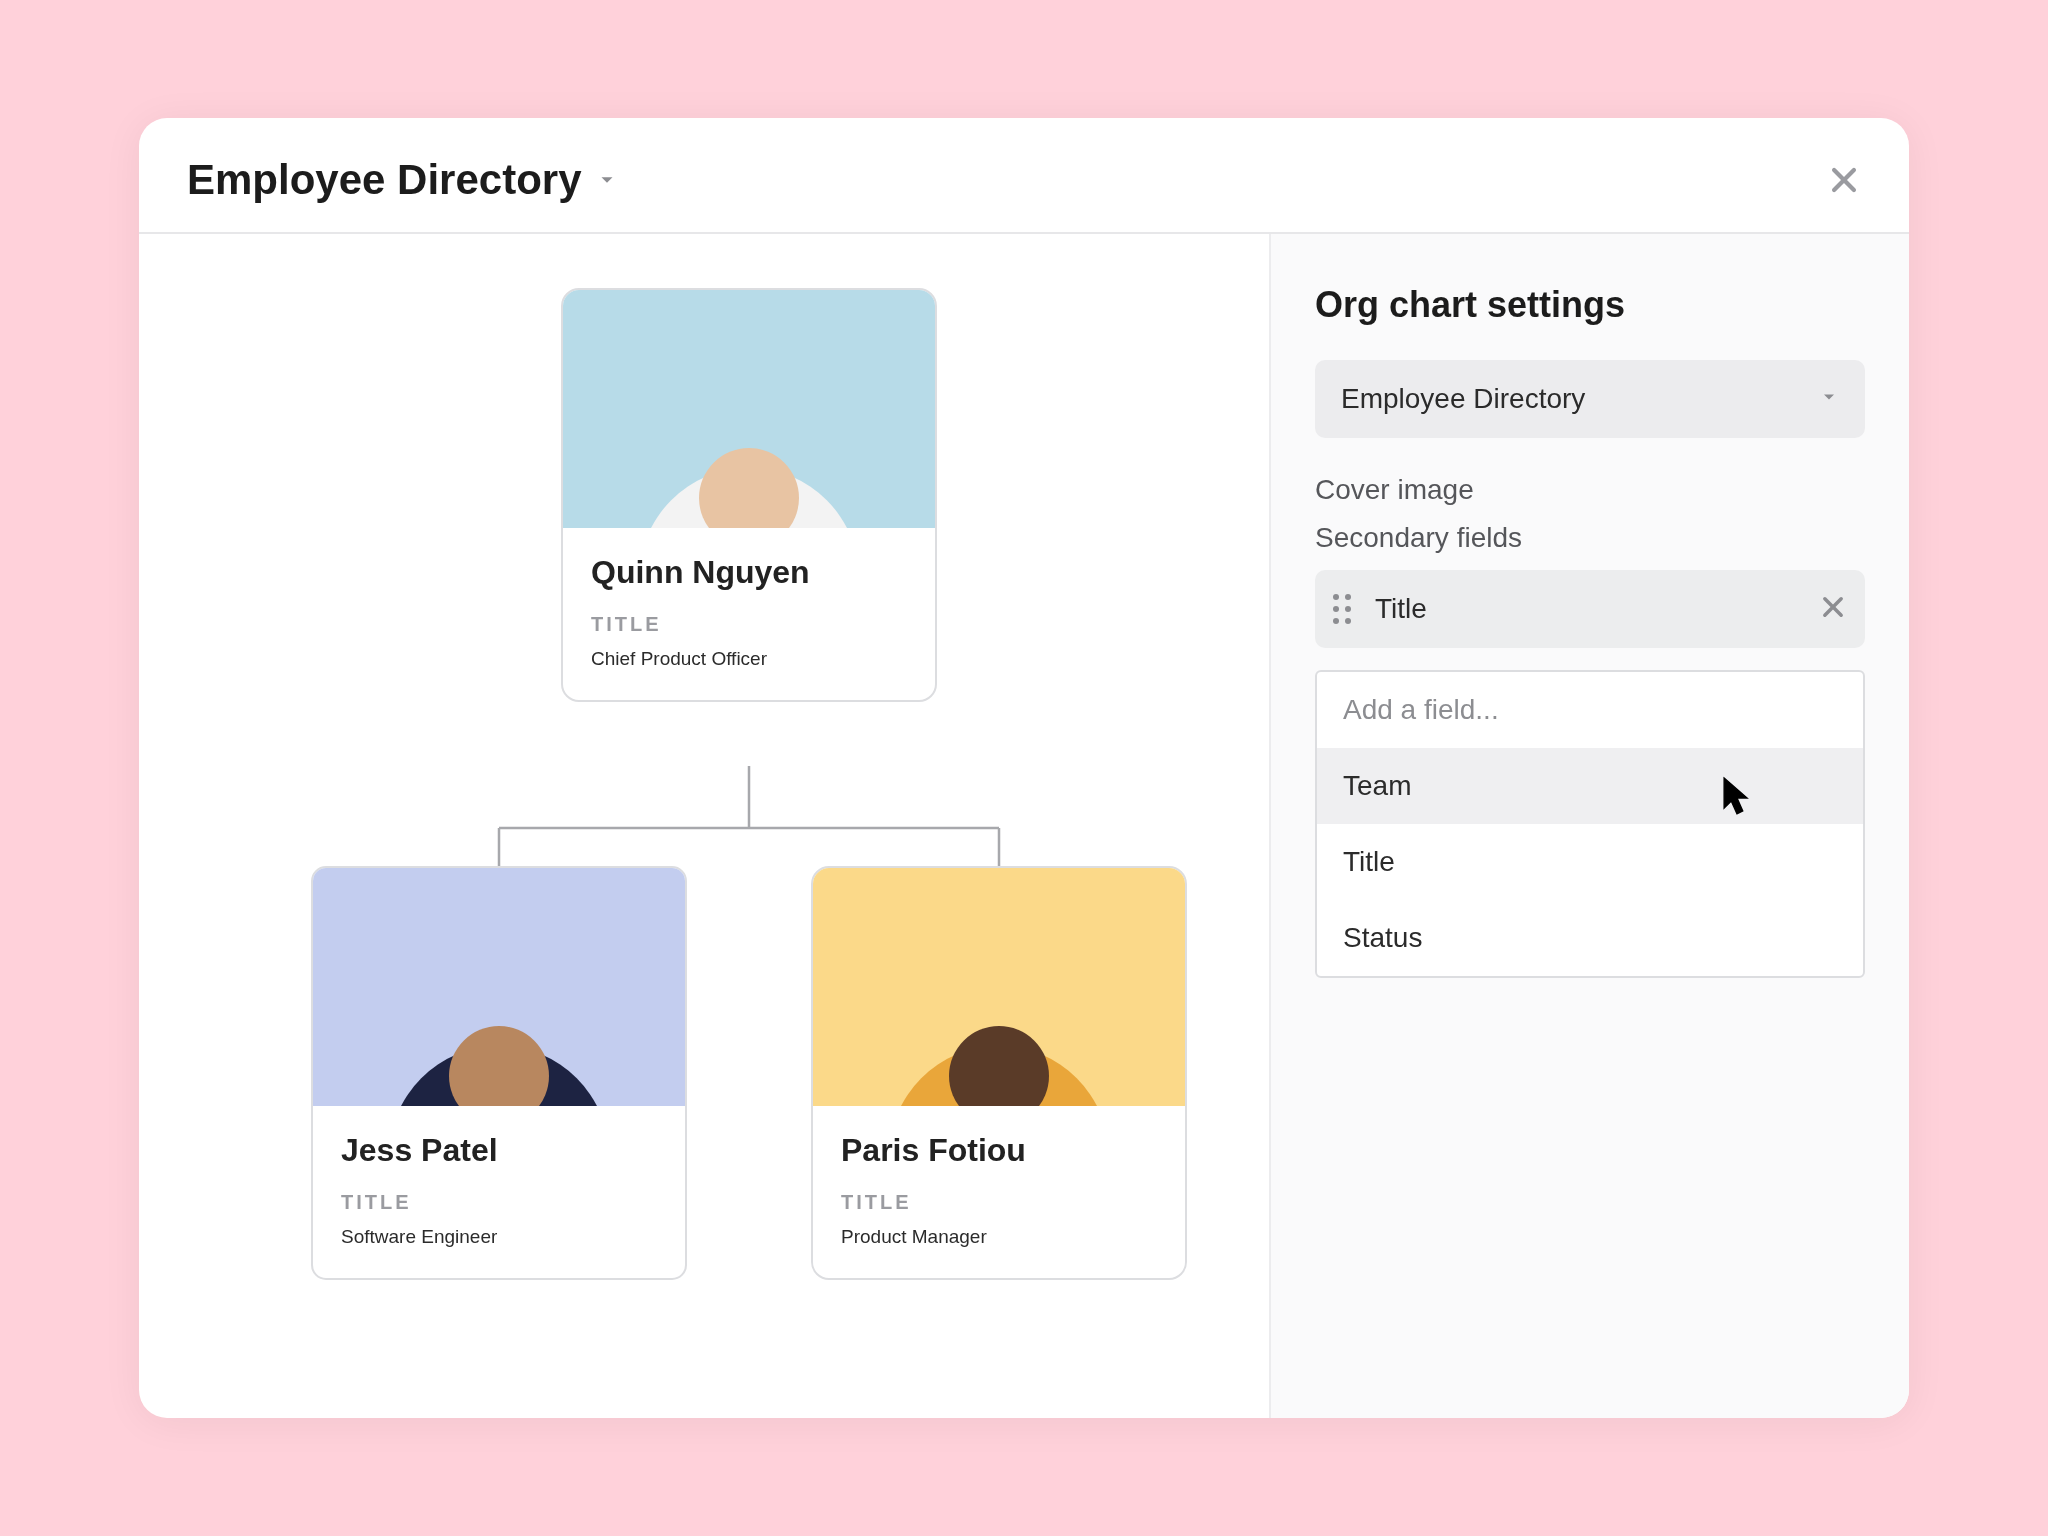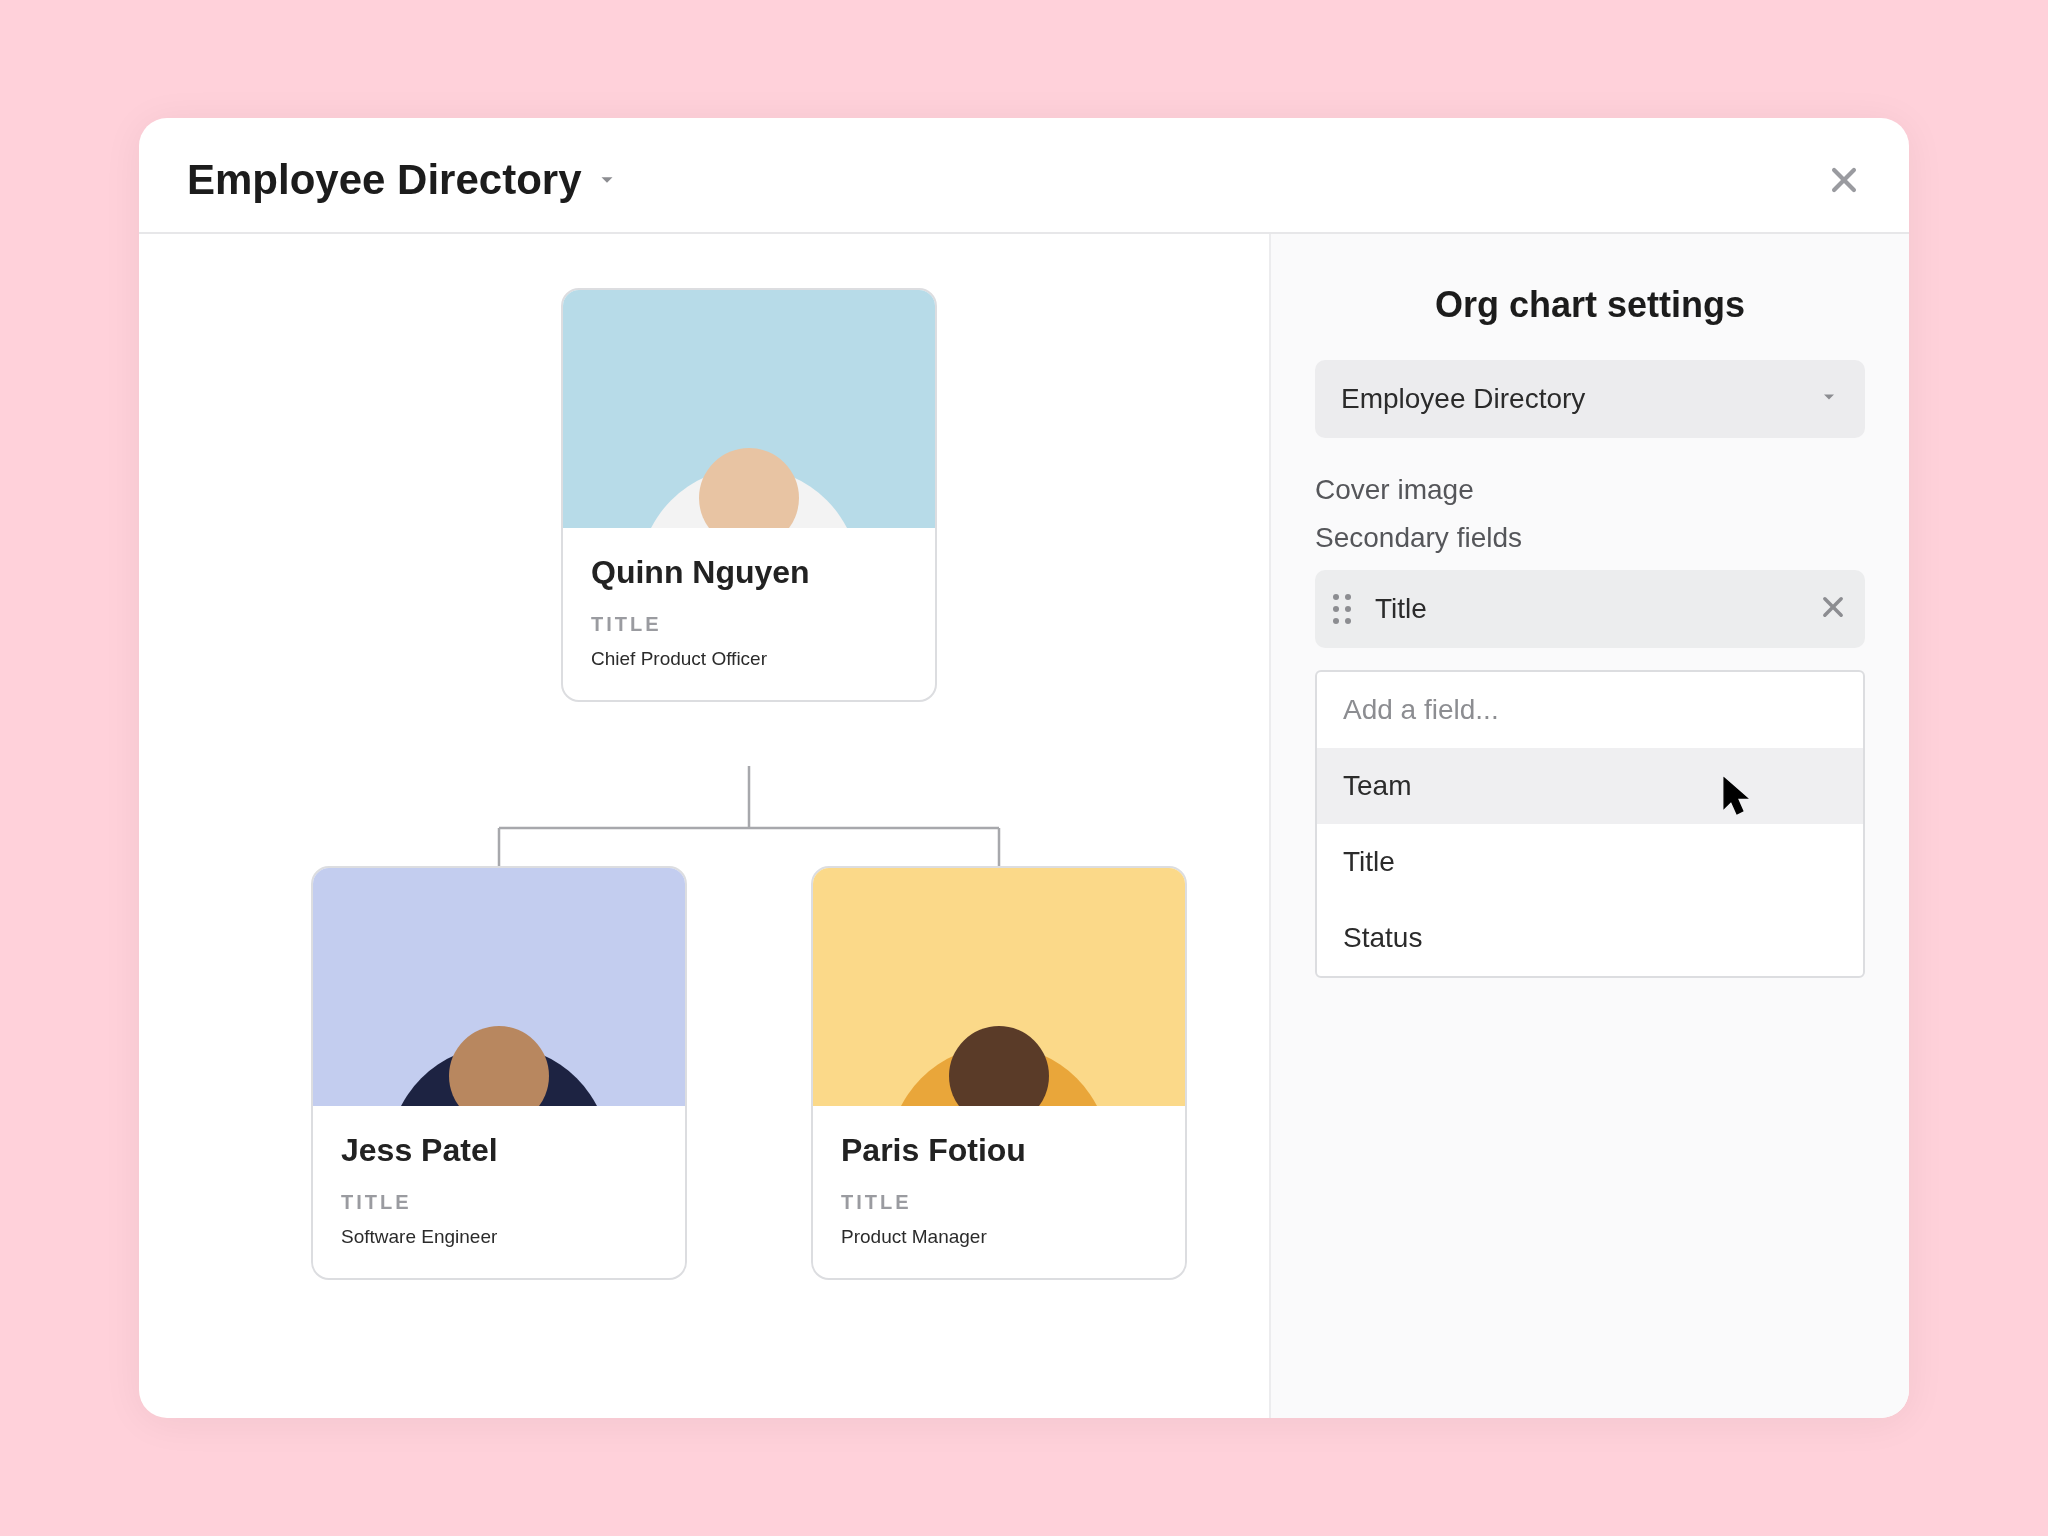--- a/index.html
+++ b/index.html
@@ -113,21 +113,20 @@
   width: 640px;
   background: #fafafb;
   border-left: 2px solid #ececee;
   padding: 50px 44px;
 }
 .settings-title {
   font-size: 36px;
   font-weight: 600;
   color: #1c1c1c;
   margin-bottom: 34px;
-  text-align: center;
 }
 .setting-label {
   font-size: 28px;
   color: #55565a;
   margin-bottom: 16px;
   font-weight: 500;
 }
 .select {
   background: #eceCee;
   border-radius: 10px;
@@ -238,21 +237,21 @@
               <div class="head" style="background:#e8c4a3;"></div>
             </div>
           </div>
           <div class="card-body">
             <div class="card-name">Quinn Nguyen</div>
             <div class="field-label">TITLE</div>
             <div class="field-value">Chief Product Officer</div>
           </div>
         </div>
 
-        <div class="card" style="left:132px; top:578px;">
+        <div class="card" style="left:132px; top:578px;border-radius:15px;">
           <div class="card-photo" style="background:#c3cdef;">
             <div class="photo-wrap">
               <div class="shoulders" style="background:#1d2342;"></div>
               <div class="head" style="background:#b8875f;"></div>
             </div>
           </div>
           <div class="card-body">
             <div class="card-name">Jess Patel</div>
             <div class="field-label">TITLE</div>
             <div class="field-value">Software Engineer</div>

